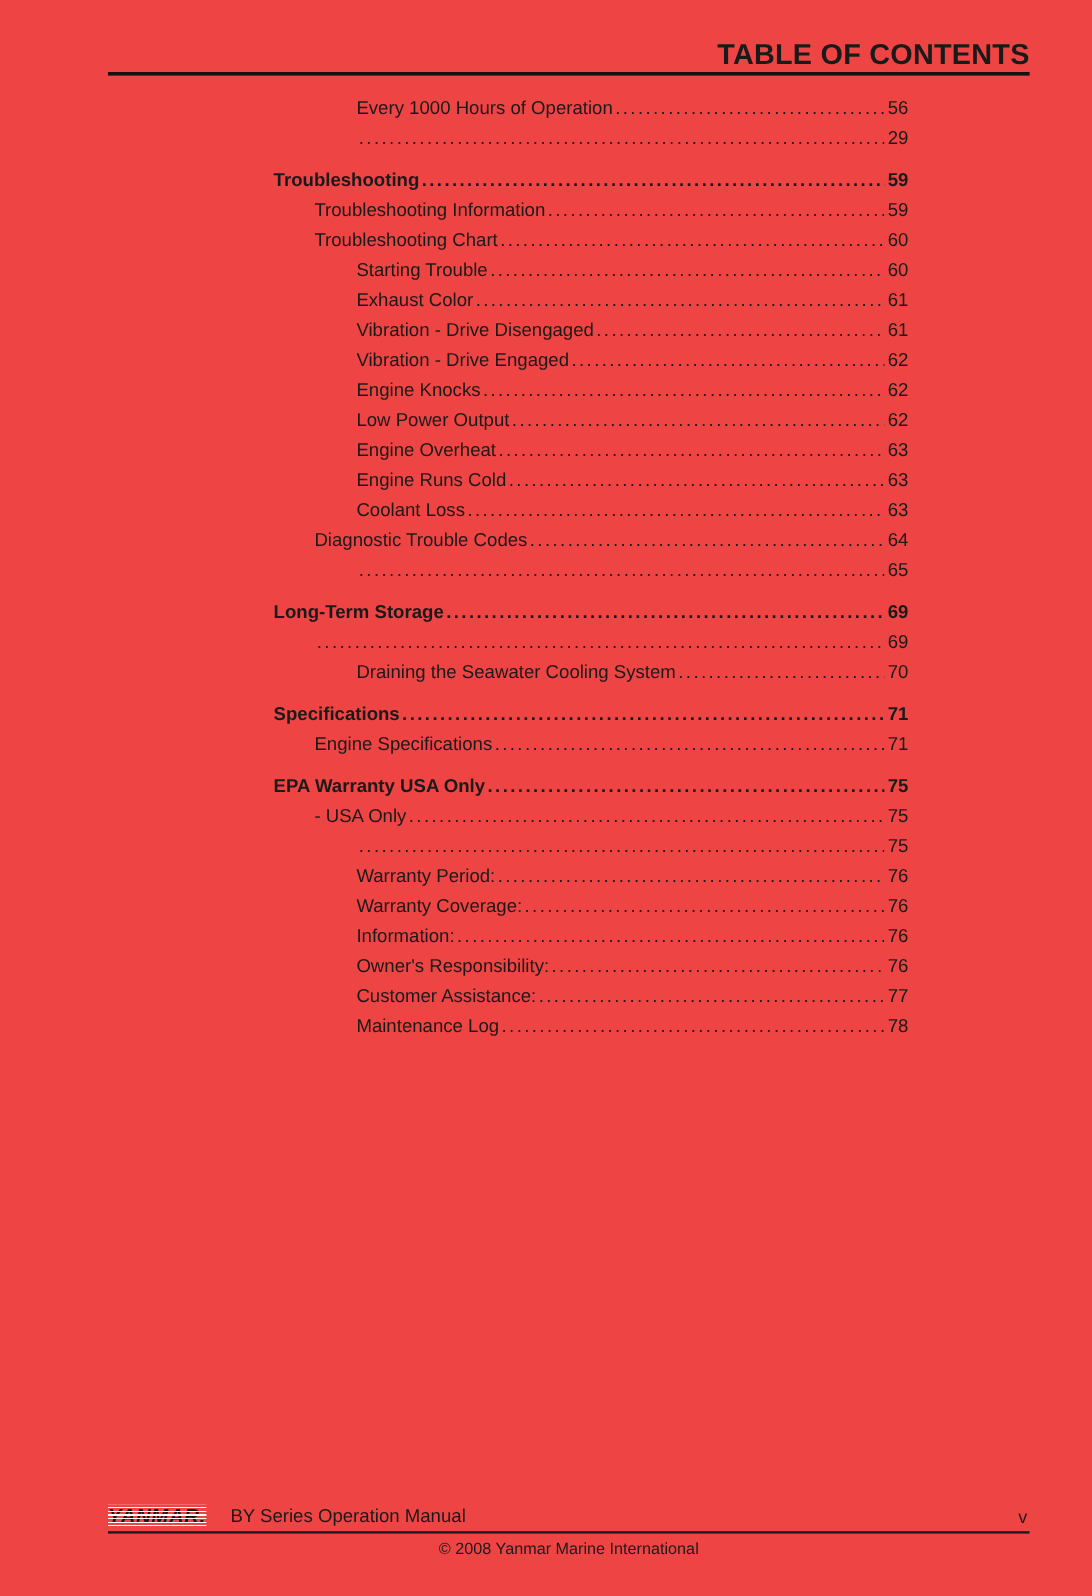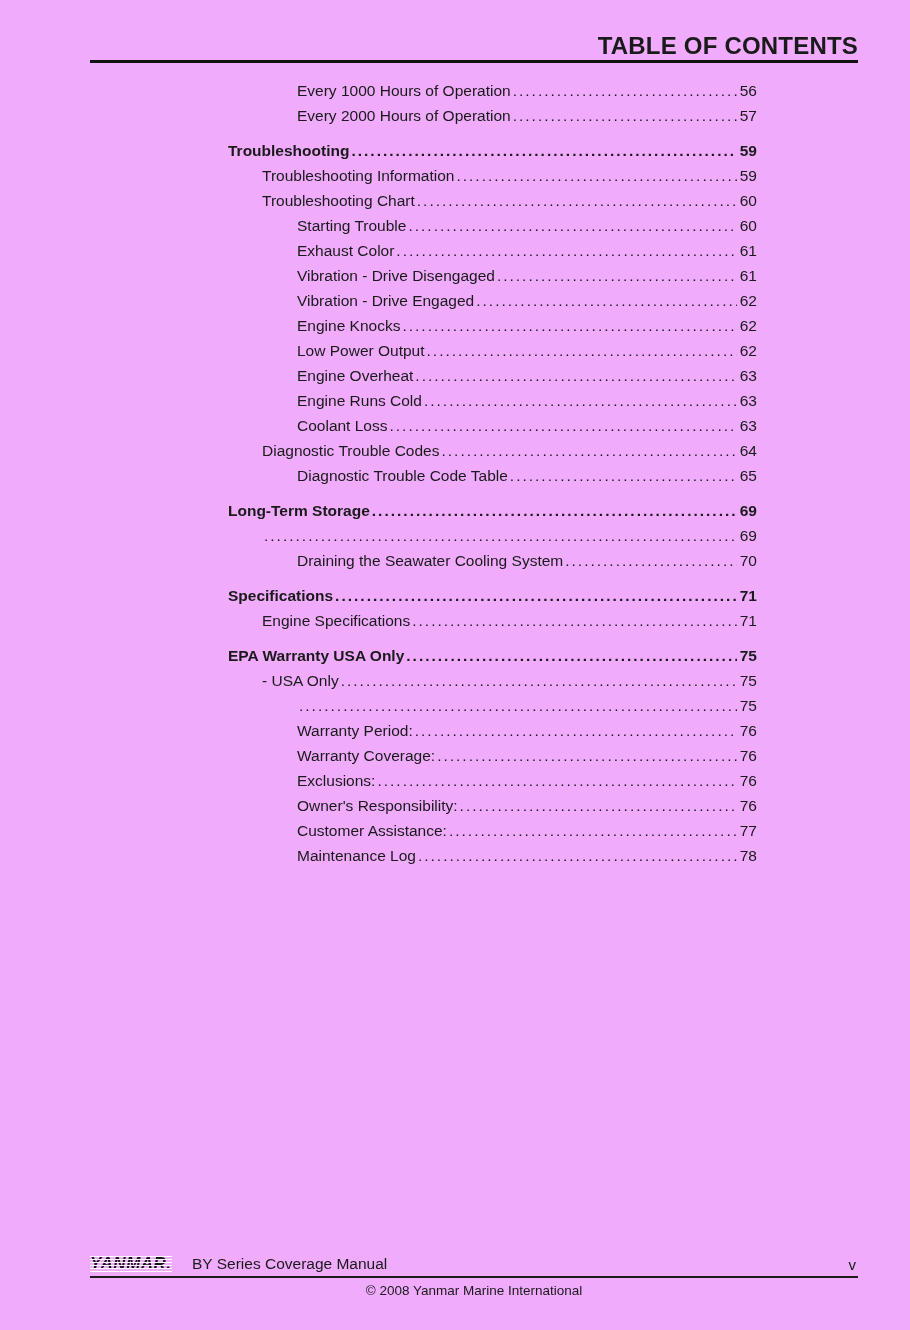--- a/index.html
+++ b/index.html
@@ -1,20 +1,20 @@
 <!DOCTYPE html>
 <html><head>
 <meta charset="utf-8">
 <style>
   html, body { margin: 0; padding: 0; background: #e8e8e8; }
   .page {
     position: relative;
     width: 910px; height: 1330px;
     margin: 0 auto;
-    background: #f0abfc;
+    background: #ef4444;
     color: #1a1a1a;
     font-family: "Liberation Sans", sans-serif;
     overflow: hidden;
   }
 
   
   .page-title {
     position: absolute;
     top: 32px; right: 52px;
     font-size: 24px;
@@ -113,23 +113,22 @@
         <div class="toc-row lvl3">
           <span class="indent"></span>
           <span class="lbl">Every 1000 Hours of Operation</span>
           <span class="leader">........................................................................................................................................................................................................</span>
           <span class="pg">56</span>
         </div>
       </div>
       <div class="toc-entry">
         <div class="toc-row lvl3">
           <span class="indent"></span>
-          <span class="lbl">Every 2000 Hours of Operation</span>
-          <span class="leader">........................................................................................................................................................................................................</span>
-          <span class="pg">57</span>
+          <span class="leader">........................................................................................................................................................................................................</span>
+          <span class="pg">29</span>
         </div>
       </div>
       <div class="toc-entry bold sect-start">
         <div class="toc-row lvl1">
           <span class="lbl">Troubleshooting</span>
           <span class="leader">........................................................................................................................................................................................................</span>
           <span class="pg">59</span>
         </div>
       </div>
       <div class="toc-entry">
@@ -224,21 +223,20 @@
         <div class="toc-row lvl2">
           <span class="indent"></span>
           <span class="lbl">Diagnostic Trouble Codes</span>
           <span class="leader">........................................................................................................................................................................................................</span>
           <span class="pg">64</span>
         </div>
       </div>
       <div class="toc-entry">
         <div class="toc-row lvl3">
           <span class="indent"></span>
-          <span class="lbl">Diagnostic Trouble Code Table</span>
           <span class="leader">........................................................................................................................................................................................................</span>
           <span class="pg">65</span>
         </div>
       </div>
       <div class="toc-entry bold sect-start">
         <div class="toc-row lvl1">
           <span class="lbl">Long-Term Storage</span>
           <span class="leader">........................................................................................................................................................................................................</span>
           <span class="pg">69</span>
         </div>
@@ -307,21 +305,21 @@
         <div class="toc-row lvl3">
           <span class="indent"></span>
           <span class="lbl">Warranty Coverage:</span>
           <span class="leader">........................................................................................................................................................................................................</span>
           <span class="pg">76</span>
         </div>
       </div>
       <div class="toc-entry">
         <div class="toc-row lvl3">
           <span class="indent"></span>
-          <span class="lbl">Exclusions:</span>
+          <span class="lbl">Information:</span>
           <span class="leader">........................................................................................................................................................................................................</span>
           <span class="pg">76</span>
         </div>
       </div>
       <div class="toc-entry">
         <div class="toc-row lvl3">
           <span class="indent"></span>
           <span class="lbl">Owner's Responsibility:</span>
           <span class="leader">........................................................................................................................................................................................................</span>
           <span class="pg">76</span>
@@ -342,18 +340,18 @@
           <span class="leader">........................................................................................................................................................................................................</span>
           <span class="pg">78</span>
         </div>
       </div>
     </div>
 
   <span class="footer-logo">
     <span>YANMAR.</span>
     <span class="logo-stripes"></span>
   </span>
-  <div class="footer-manual-title">BY Series Coverage Manual</div>
+  <div class="footer-manual-title">BY Series Operation Manual</div>
   <div class="footer-page-number">v</div>
   <div class="footer-rule"></div>
   <div class="footer-copyright">© 2008 Yanmar Marine International</div>
 
 </div>
 
 </body></html>

